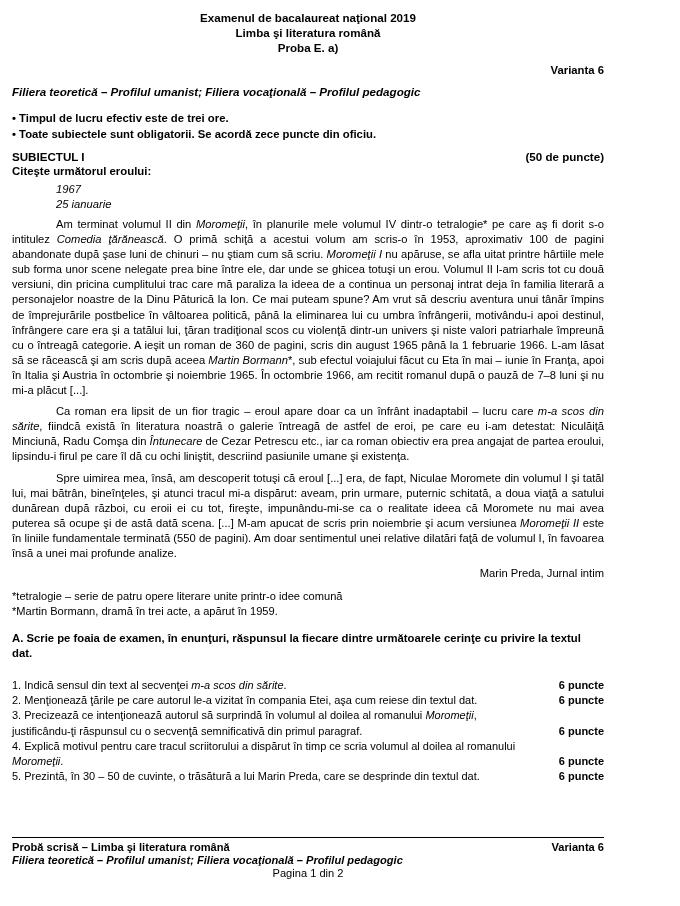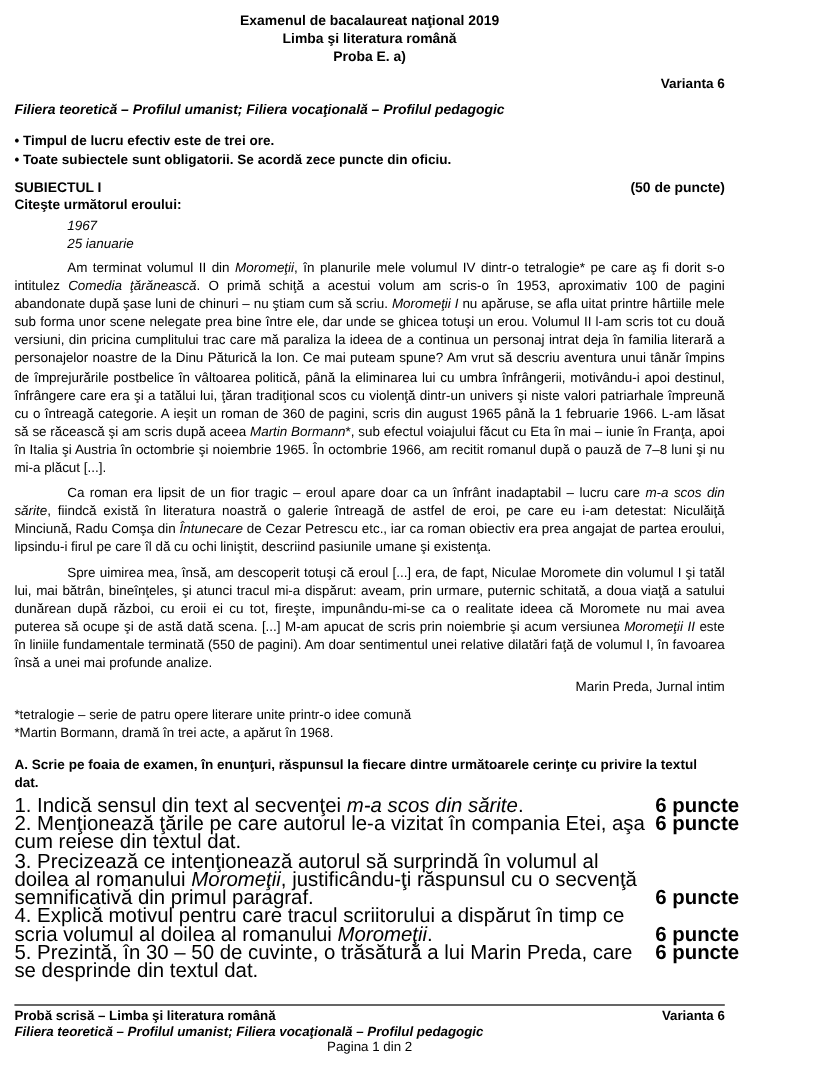--- a/index.html
+++ b/index.html
@@ -87,22 +87,22 @@
     font-size: 11.1px;
     line-height: 14.6px;
   }
   .section-a {
     margin-top: 13px;
     font-weight: bold;
     font-size: 11.3px;
     line-height: 15.2px;
   }
   .items {
-    margin-top: 2px;
-    font-size: 17px;
+    margin-top: 16px;
+    font-size: 11px;
     line-height: 15.3px;
   }
   .item {
     display: flex;
     justify-content: space-between;
     align-items: flex-start;
     gap: 8px;
   }
   .item .txt { flex: 1 1 auto; }
   .item .pts {
@@ -177,21 +177,21 @@
   <div class="para indent">Am terminat volumul II din <i>Moromeţii</i>, în planurile mele volumul IV dintr-o tetralogie* pe care aş fi dorit s-o intitulez <i>Comedia ţărănească</i>. O primă schiţă a acestui volum am scris-o în 1953, aproximativ 100 de pagini abandonate după şase luni de chinuri – nu ştiam cum să scriu. <i><i>Moromeţii</i> I</i> nu apăruse, se afla uitat printre hârtiile mele sub forma unor scene nelegate prea bine între ele, dar unde se ghicea totuşi un erou. Volumul II l-am scris tot cu două versiuni, din pricina cumplitului trac care mă paraliza la ideea de a continua un personaj intrat deja în familia literară a personajelor noastre de la Dinu Păturică la Ion. Ce mai puteam spune? Am vrut să descriu aventura unui tânăr împins de împrejurările postbelice în vâltoarea politică, până la eliminarea lui cu umbra înfrângerii, motivându-i apoi destinul, înfrângere care era şi a tatălui lui, ţăran tradiţional scos cu violenţă dintr-un univers şi niste valori patriarhale împreună cu o întreagă categorie. A ieşit un roman de 360 de pagini, scris din august 1965 până la 1 februarie 1966. L-am lăsat să se răcească şi am scris după aceea <i>Martin Bormann</i>*, sub efectul voiajului făcut cu Eta în mai – iunie în Franţa, apoi în Italia şi Austria în octombrie şi noiembrie 1965. În octombrie 1966, am recitit romanul după o pauză de 7–8 luni şi nu mi-a plăcut [...].</div>
   <div class="para indent">Ca roman era lipsit de un fior tragic – eroul apare doar ca un înfrânt inadaptabil – lucru care <i>m-a scos din sărite</i>, fiindcă există în literatura noastră o galerie întreagă de astfel de eroi, pe care eu i-am detestat: Niculăiţă Minciună, Radu Comşa din <i>Întunecare</i> de Cezar Petrescu etc., iar ca roman obiectiv era prea angajat de partea eroului, lipsindu-i firul pe care îl dă cu ochi liniştit, descriind pasiunile umane şi existenţa.</div>
   <div class="para indent">Spre uimirea mea, însă, am descoperit totuşi că eroul [...] era, de fapt, Niculae Moromete din volumul I şi tatăl lui, mai bătrân, bineînţeles, şi atunci tracul mi-a dispărut: aveam, prin urmare, puternic schitată, a doua viaţă a satului dunărean după război, cu eroii ei cu tot, fireşte, impunându-mi-se ca o realitate ideea că Moromete nu mai avea puterea să ocupe şi de astă dată scena. [...] M-am apucat de scris prin noiembrie şi acum versiunea <i><i><i>Moromeţii</i> I</i>I</i> este în liniile fundamentale terminată (550 de pagini). Am doar sentimentul unei relative dilatări faţă de volumul I, în favoarea însă a unei mai profunde analize.</div>
 
   <div class="signature">
     <span>Marin Preda</span><span>, </span><span class="ital">Jurnal intim</span>
   </div>
 
   <div class="footnotes">
     <div>*tetralogie – serie de patru opere literare unite printr-o idee comună</div>
-    <div class="ital">*Martin Bormann, dramă în trei acte, a apărut în 1968.</div>
+    <div class="ital">*Martin Bormann, dramă în trei acte, a apărut în 1959.</div>
   </div>
 
   <div class="section-a">A. Scrie pe foaia de examen, în enunţuri, răspunsul la fiecare dintre următoarele cerinţe cu privire la textul dat.</div>
 
   <div class="items">
 
     <div class="item">
       <div class="txt">
         <span>1.</span>
         <span>Indică sensul din text al secvenţei <i>m-a scos din sărite</i>.</span>

